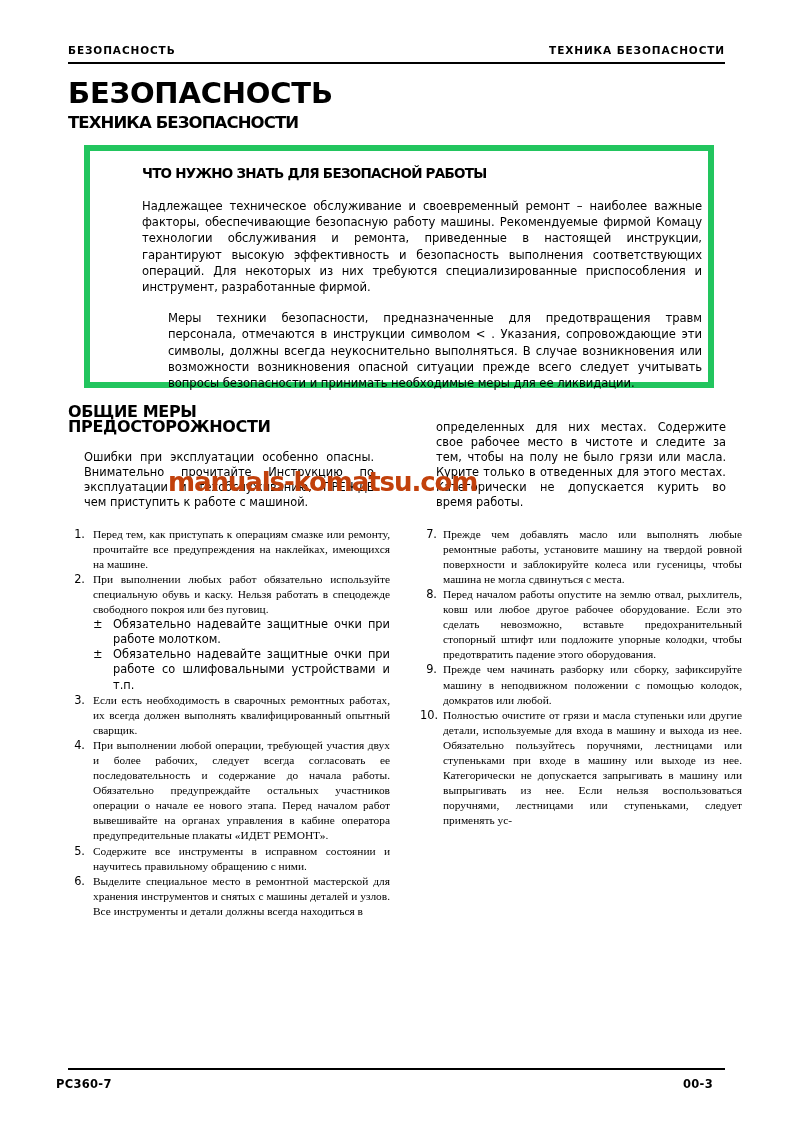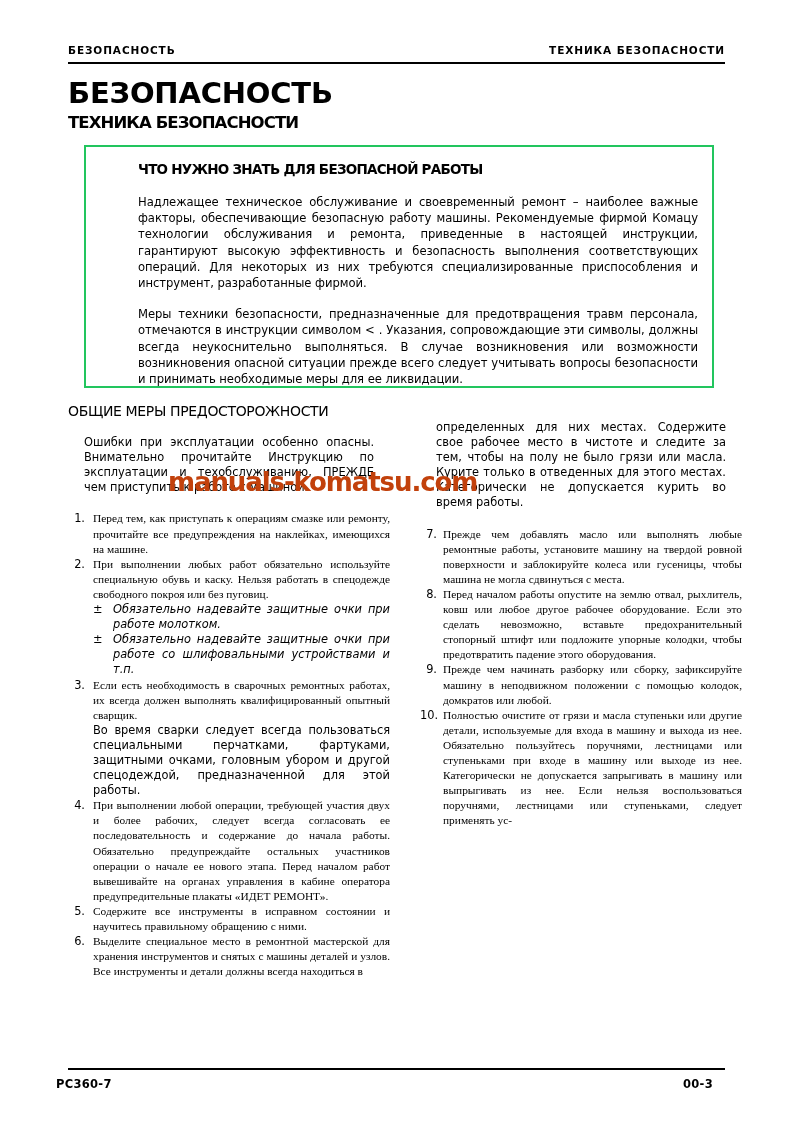--- a/index.html
+++ b/index.html
@@ -64,21 +64,21 @@
     letter-spacing: -0.9px;
   }
 
   
   .notice-box {
     position: absolute;
     left: 84px;
     top: 145px;
     width: 630px;
     height: 243px;
-    border: 2px solid #22c55e;
+    border: 6px solid #22c55e;
     box-sizing: border-box;
   }
   .notice-inner {
     position: absolute;
     left: 52px;
     top: 14px;
     width: 560px;
   }
   .notice-title {
     font-size: 13.5px;
@@ -86,36 +86,36 @@
     letter-spacing: -0.75px;
     margin-bottom: 17px;
   }
   .notice-para {
     font-size: 11.6px;
     line-height: 16.2px;
     text-align: justify;
     margin: 0 0 15px 0;
     letter-spacing: -0.05px;
   }
-  .notice-para:last-child { margin-bottom: 0; }
+  .notice-para:last-child { margin-bottom: 0; margin-left: 26px; }
 
   
   .col {
     position: absolute;
     top: 404px;
     width: 322px;
     font-size: 11.4px;
     line-height: 15.1px;
   }
   .col-left  { left: 68px; }
   .col-right { left: 420px; }
 
   .sec-head {
-    font-weight: normal;
-    font-size: 14px;
+    font-weight: bold;
+    font-size: 16px;
     letter-spacing: -0.35px;
     margin: 0 0 1px 0;
   }
   .sec-head.spaced { margin-top: 18px; }
 
   .plain {
     margin: 16px;
     text-align: justify;
     text-justify: inter-character;
   }
@@ -152,21 +152,20 @@
   }
   .bsym {
     flex: 0 0 auto;
     width: 11px;
     margin-right: 9px;
   }
   .bbody {
     flex: 1 1 auto;
     text-align: justify;
     text-justify: inter-character;
-    font-style: italic;
   }
 
   
   .rule-bottom {
     position: absolute;
     left: 68px;
     top: 1068px;
     width: 657px;
     height: 2px;
     background: #000;
@@ -237,21 +236,20 @@
     </div>
     <div class="brow">
       <span class="bsym">±</span>
       <span class="bbody">Обязательно надевайте защитные очки при работе со шлифовальными устройствами и т.п.</span>
     </div>
 
     <div class="lrow">
       <span class="lnum w1">3.</span>
       <span class="lbody">Если есть необходимость в сварочных ремонтных работах, их всегда должен выполнять квалифицированный опытный сварщик.</span>
     </div>
-    <div class="lcont">Во время сварки следует всегда пользоваться специальными перчатками, фартуками, защитными очками, головным убором и другой спецодеждой, предназначенной для этой работы.</div>
 
     <div class="lrow">
       <span class="lnum w1">4.</span>
       <span class="lbody">При выполнении любой операции, требующей участия двух и более рабочих, следует всегда согласовать ее последовательность и содержание до начала работы. Обязательно предупреждайте остальных участников операции о начале ее нового этапа. Перед началом работ вывешивайте на органах управления в кабине оператора предупредительные плакаты «ИДЕТ РЕМОНТ».</span>
     </div>
 
     <div class="lrow">
       <span class="lnum w1">5.</span>
       <span class="lbody">Содержите все инструменты в исправном состоянии и научитесь правильному обращению с ними.</span>
     </div>

